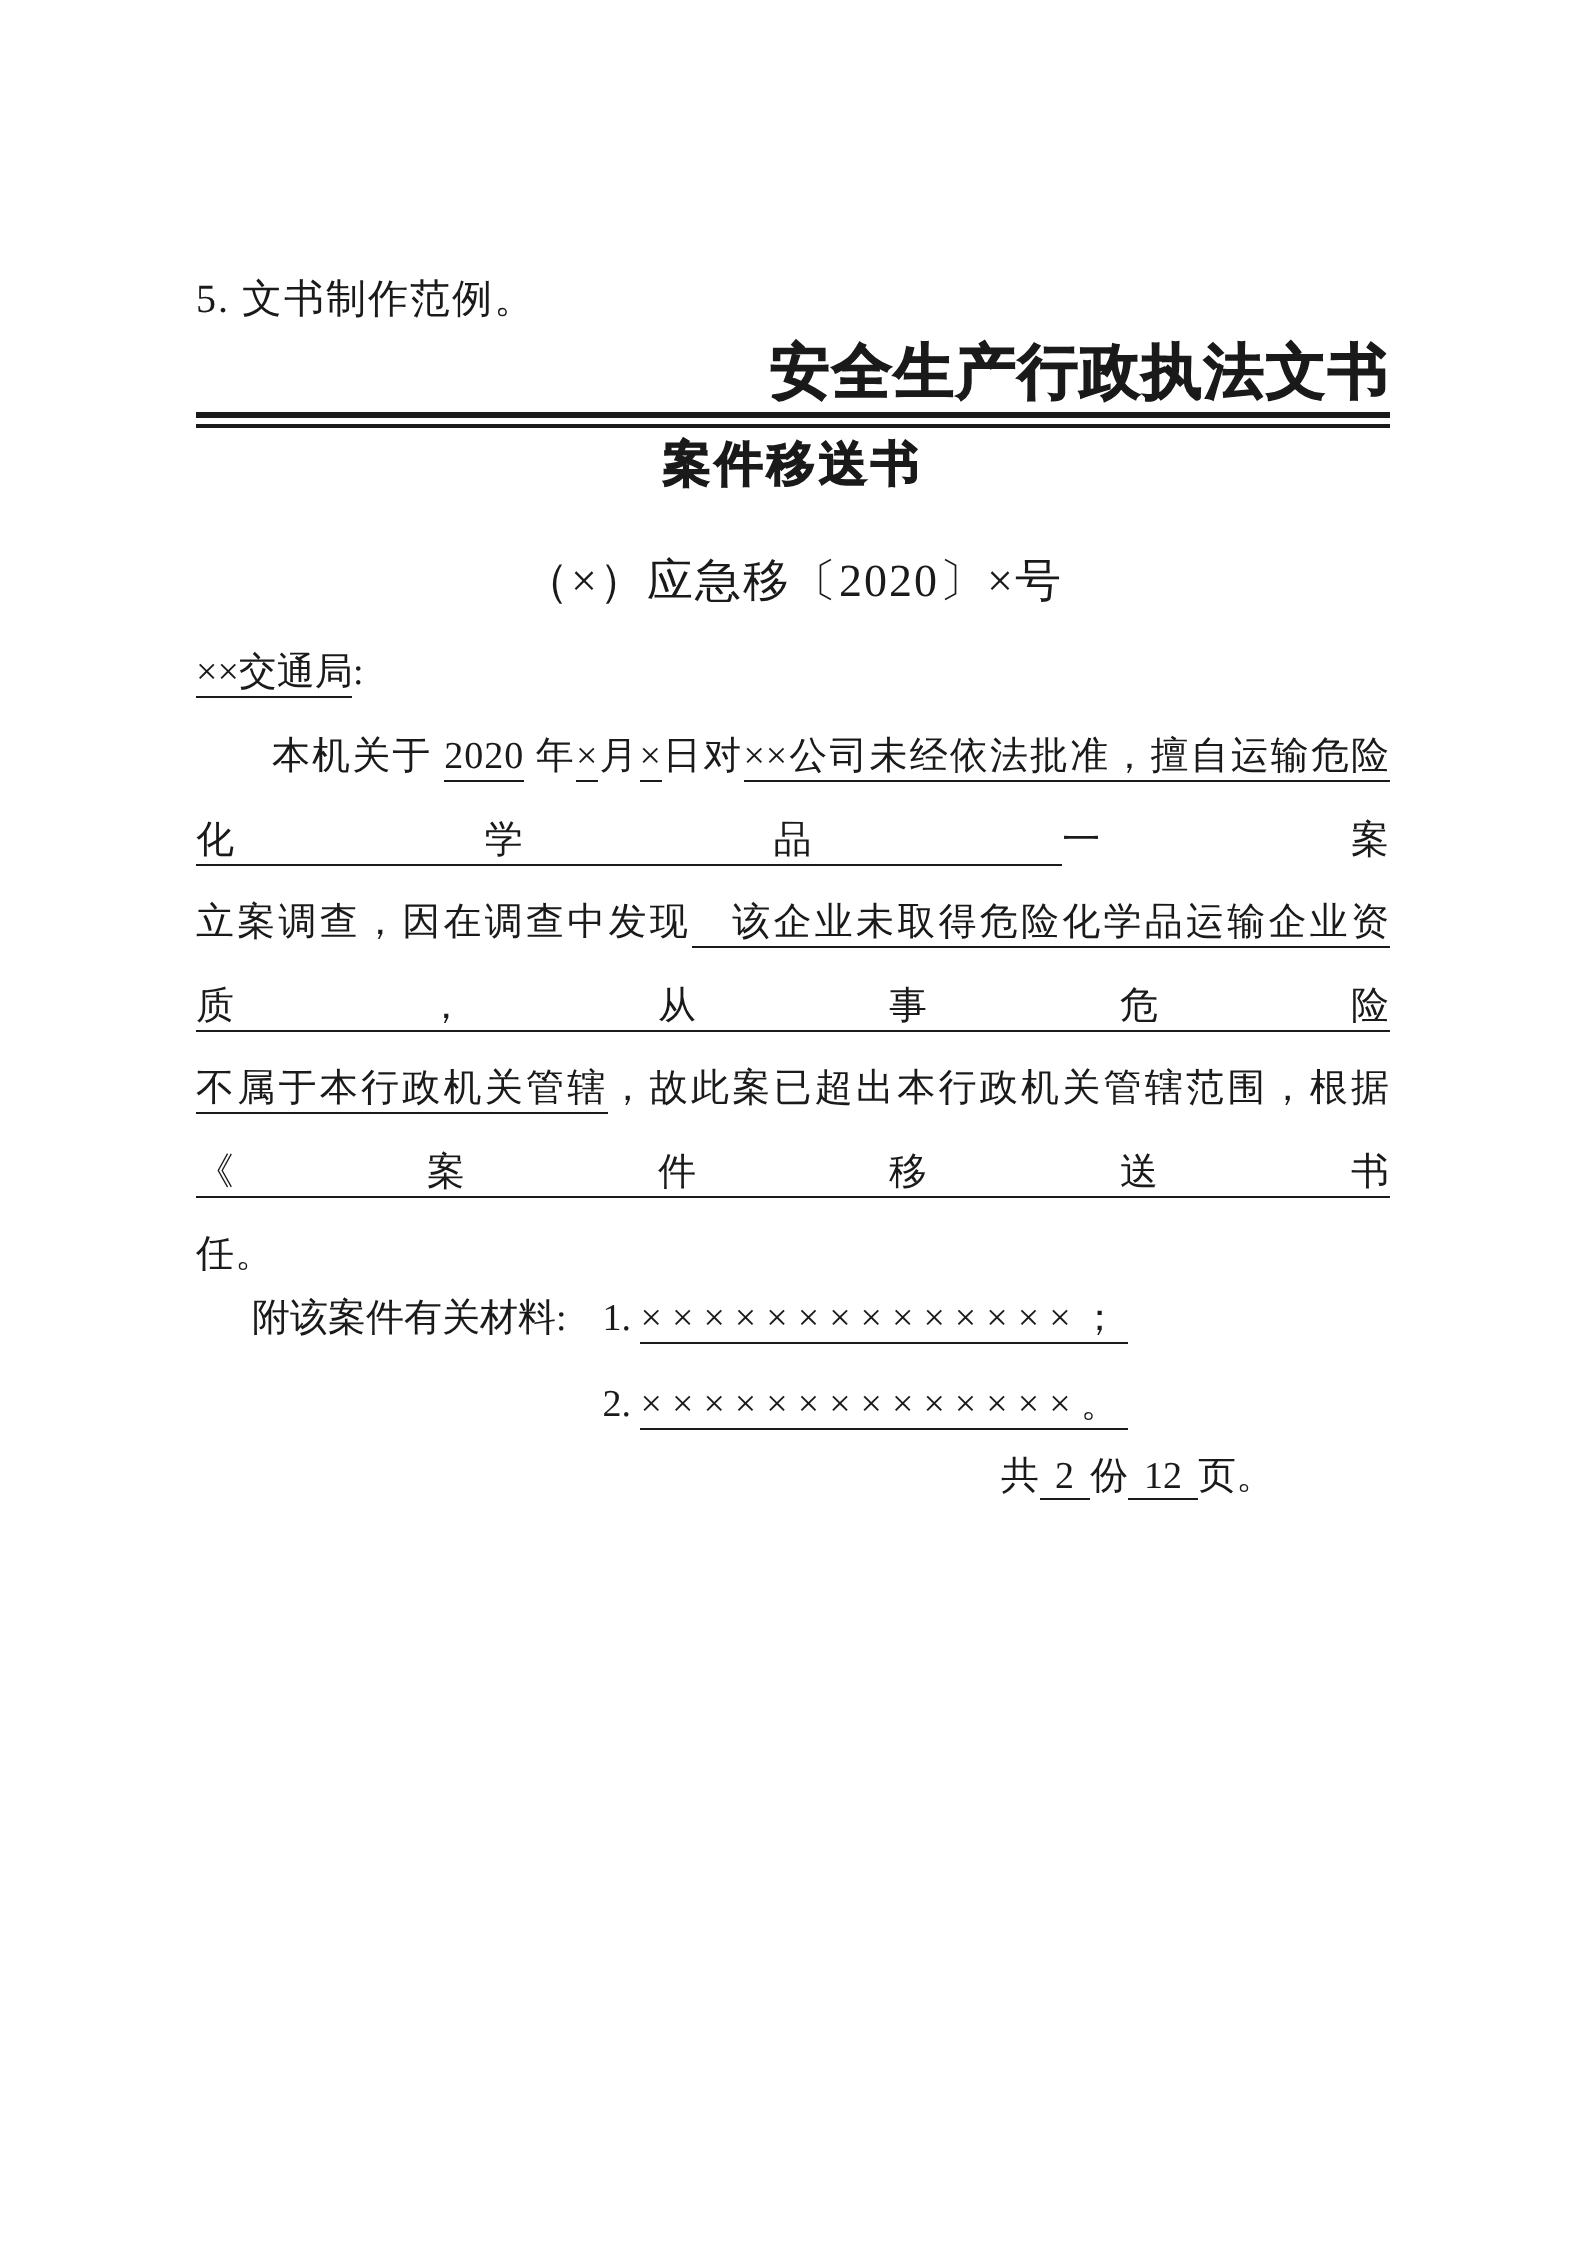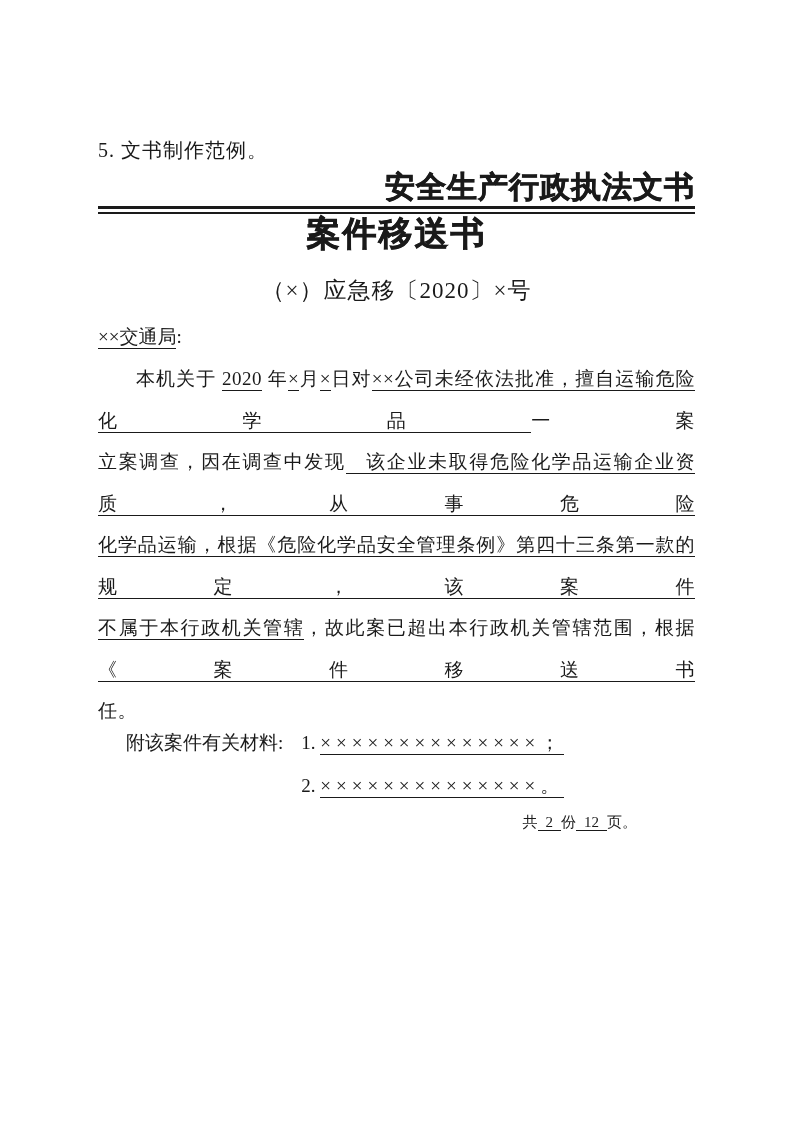--- a/index.html
+++ b/index.html
@@ -27,21 +27,21 @@
     -webkit-text-stroke:0.6px var(--ink);
   }
   .double-rule{
     height:3px;
     border-top:3px solid var(--ink);
     border-bottom:2px solid var(--ink);
   }
   .title-main{
     margin-top:0;
     font-family:"Liberation Sans","DejaVu Sans",sans-serif;
-    font-weight:bold; font-size:34px; line-height:38px;
+    font-weight:bold; font-size:24px; line-height:38px;
     text-align:center; letter-spacing:2px;
     -webkit-text-stroke:0.6px var(--ink);
   }
   .doc-number{
     margin-top:28px;
     font-size:23px; line-height:22px;
     text-align:center; letter-spacing:1px;
   }
   .addressee{
     margin-top:22px;
@@ -64,21 +64,21 @@
     font-size:19px;
   }
   .mat-label{ line-height:22px; white-space:nowrap; }
   .mat-items{ margin-left:18px; }
   .mat-item{ line-height:22px; white-space:nowrap; }
   .mat-item + .mat-item{ margin-top:21px; }
   .mat-item .u{ letter-spacing:5px; }
 
   .copies{
     margin-top:14px;
-    font-size:15px; line-height:22px;
+    font-size:19px; line-height:22px;
     text-align:right; padding-right:58px;
   }
   .copies .u{ padding:0 8px; }
 </style>
 </head>
 <body>
 
 <div class="page">
   <div class="content">
 
@@ -90,21 +90,20 @@
 
     <div class="title-main">案件移送书</div>
 
     <div class="doc-number">（×）应急移〔2020〕×号</div>
 
     <div class="addressee"><span class="u">××交通局</span><span>:</span></div>
 
     <div class="body-block">
       <div class="body-line indent"><span>本机关于 </span><span class="u">2020</span><span> 年</span><span class="u">×</span><span>月</span><span class="u">×</span><span>日对</span><span class="u">××公司未经依法批准，擅自运输危险化学品</span><span>一案</span></div>
       <div class="body-line"><span>立案调查，因在调查中发现</span><span class="u">　该企业未取得危险化学品运输企业资质，从事危险</span></div>
-      <div class="body-line"><span class="u">化学品运输，根据《危险化学品安全管理条例》第四十三条第一款的规定，该案件</span></div>
       <div class="body-line"><span class="u">不属于本行政机关管辖</span><span>，故此案已超出本行政机关管辖范围，根据</span><span class="u">《案件移送书</span></div>
       <div class="body-line plain"><span>任。</span></div>
     </div>
 
     <div class="materials">
       <span class="mat-label">附该案件有关材料:</span>
       <div class="mat-items">
         <div class="mat-item"><span>1. </span><span class="u">××××××××××××××；</span></div>
         <div class="mat-item"><span>2. </span><span class="u">××××××××××××××。</span></div>
       </div>

